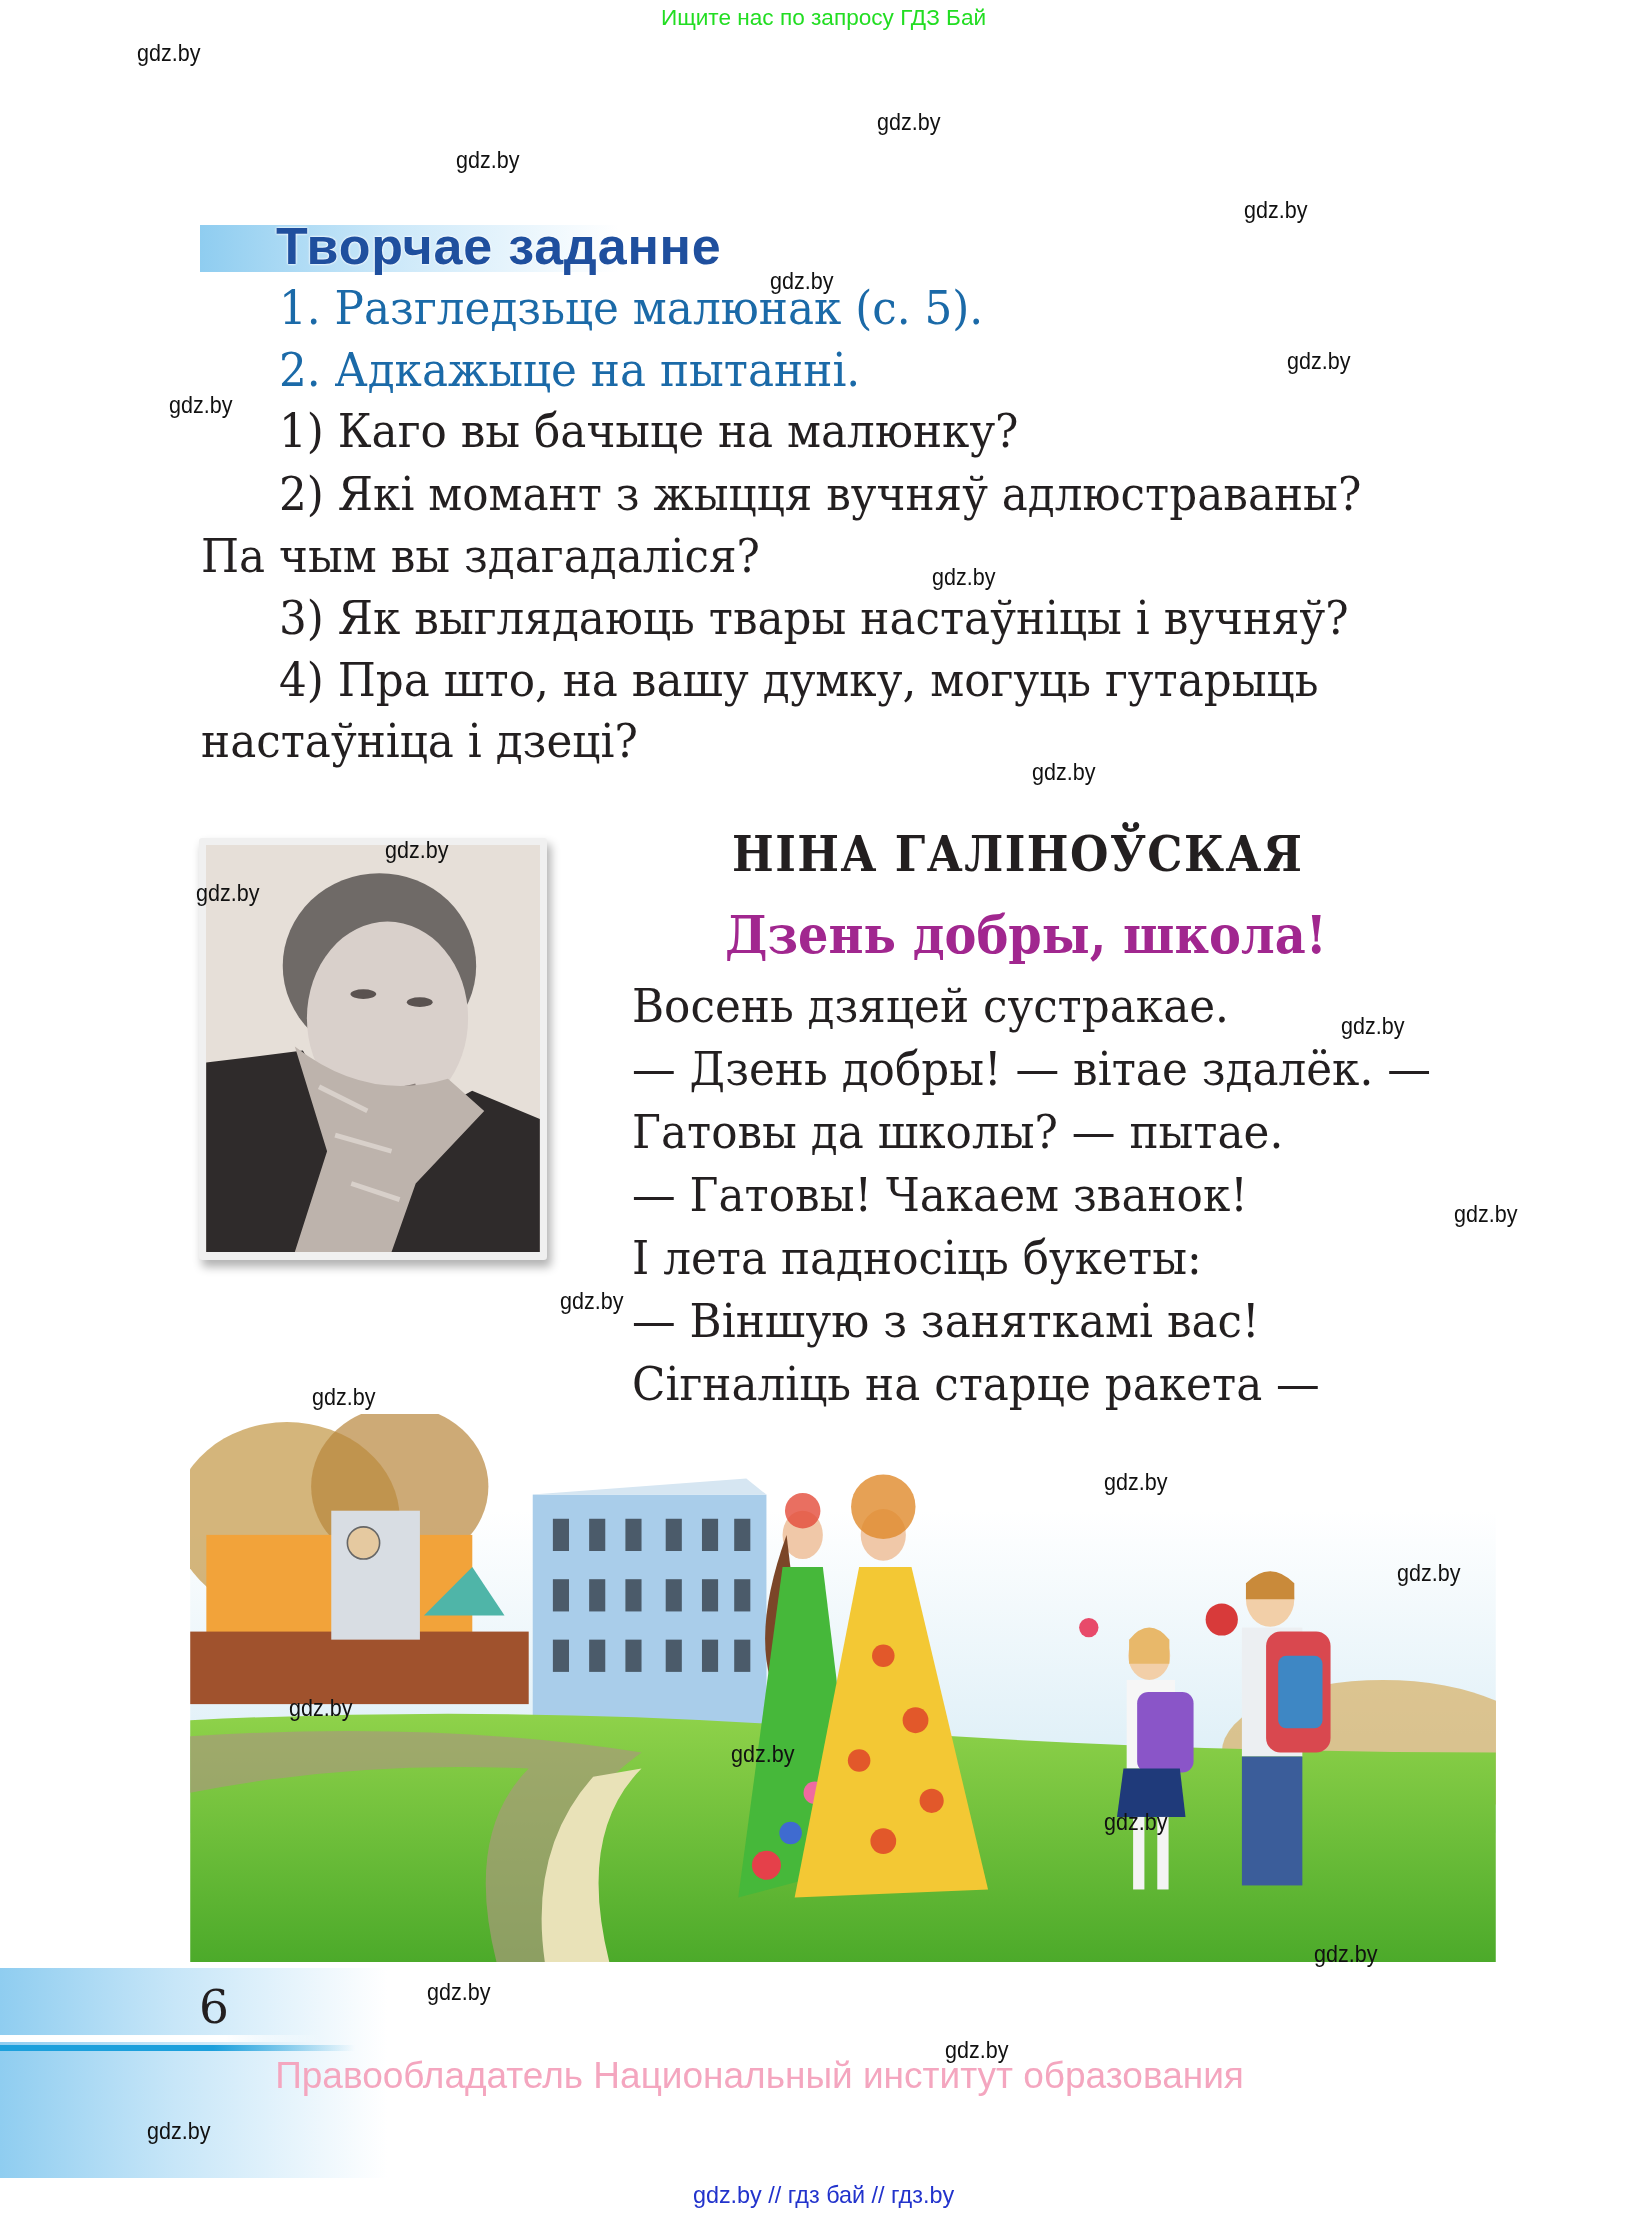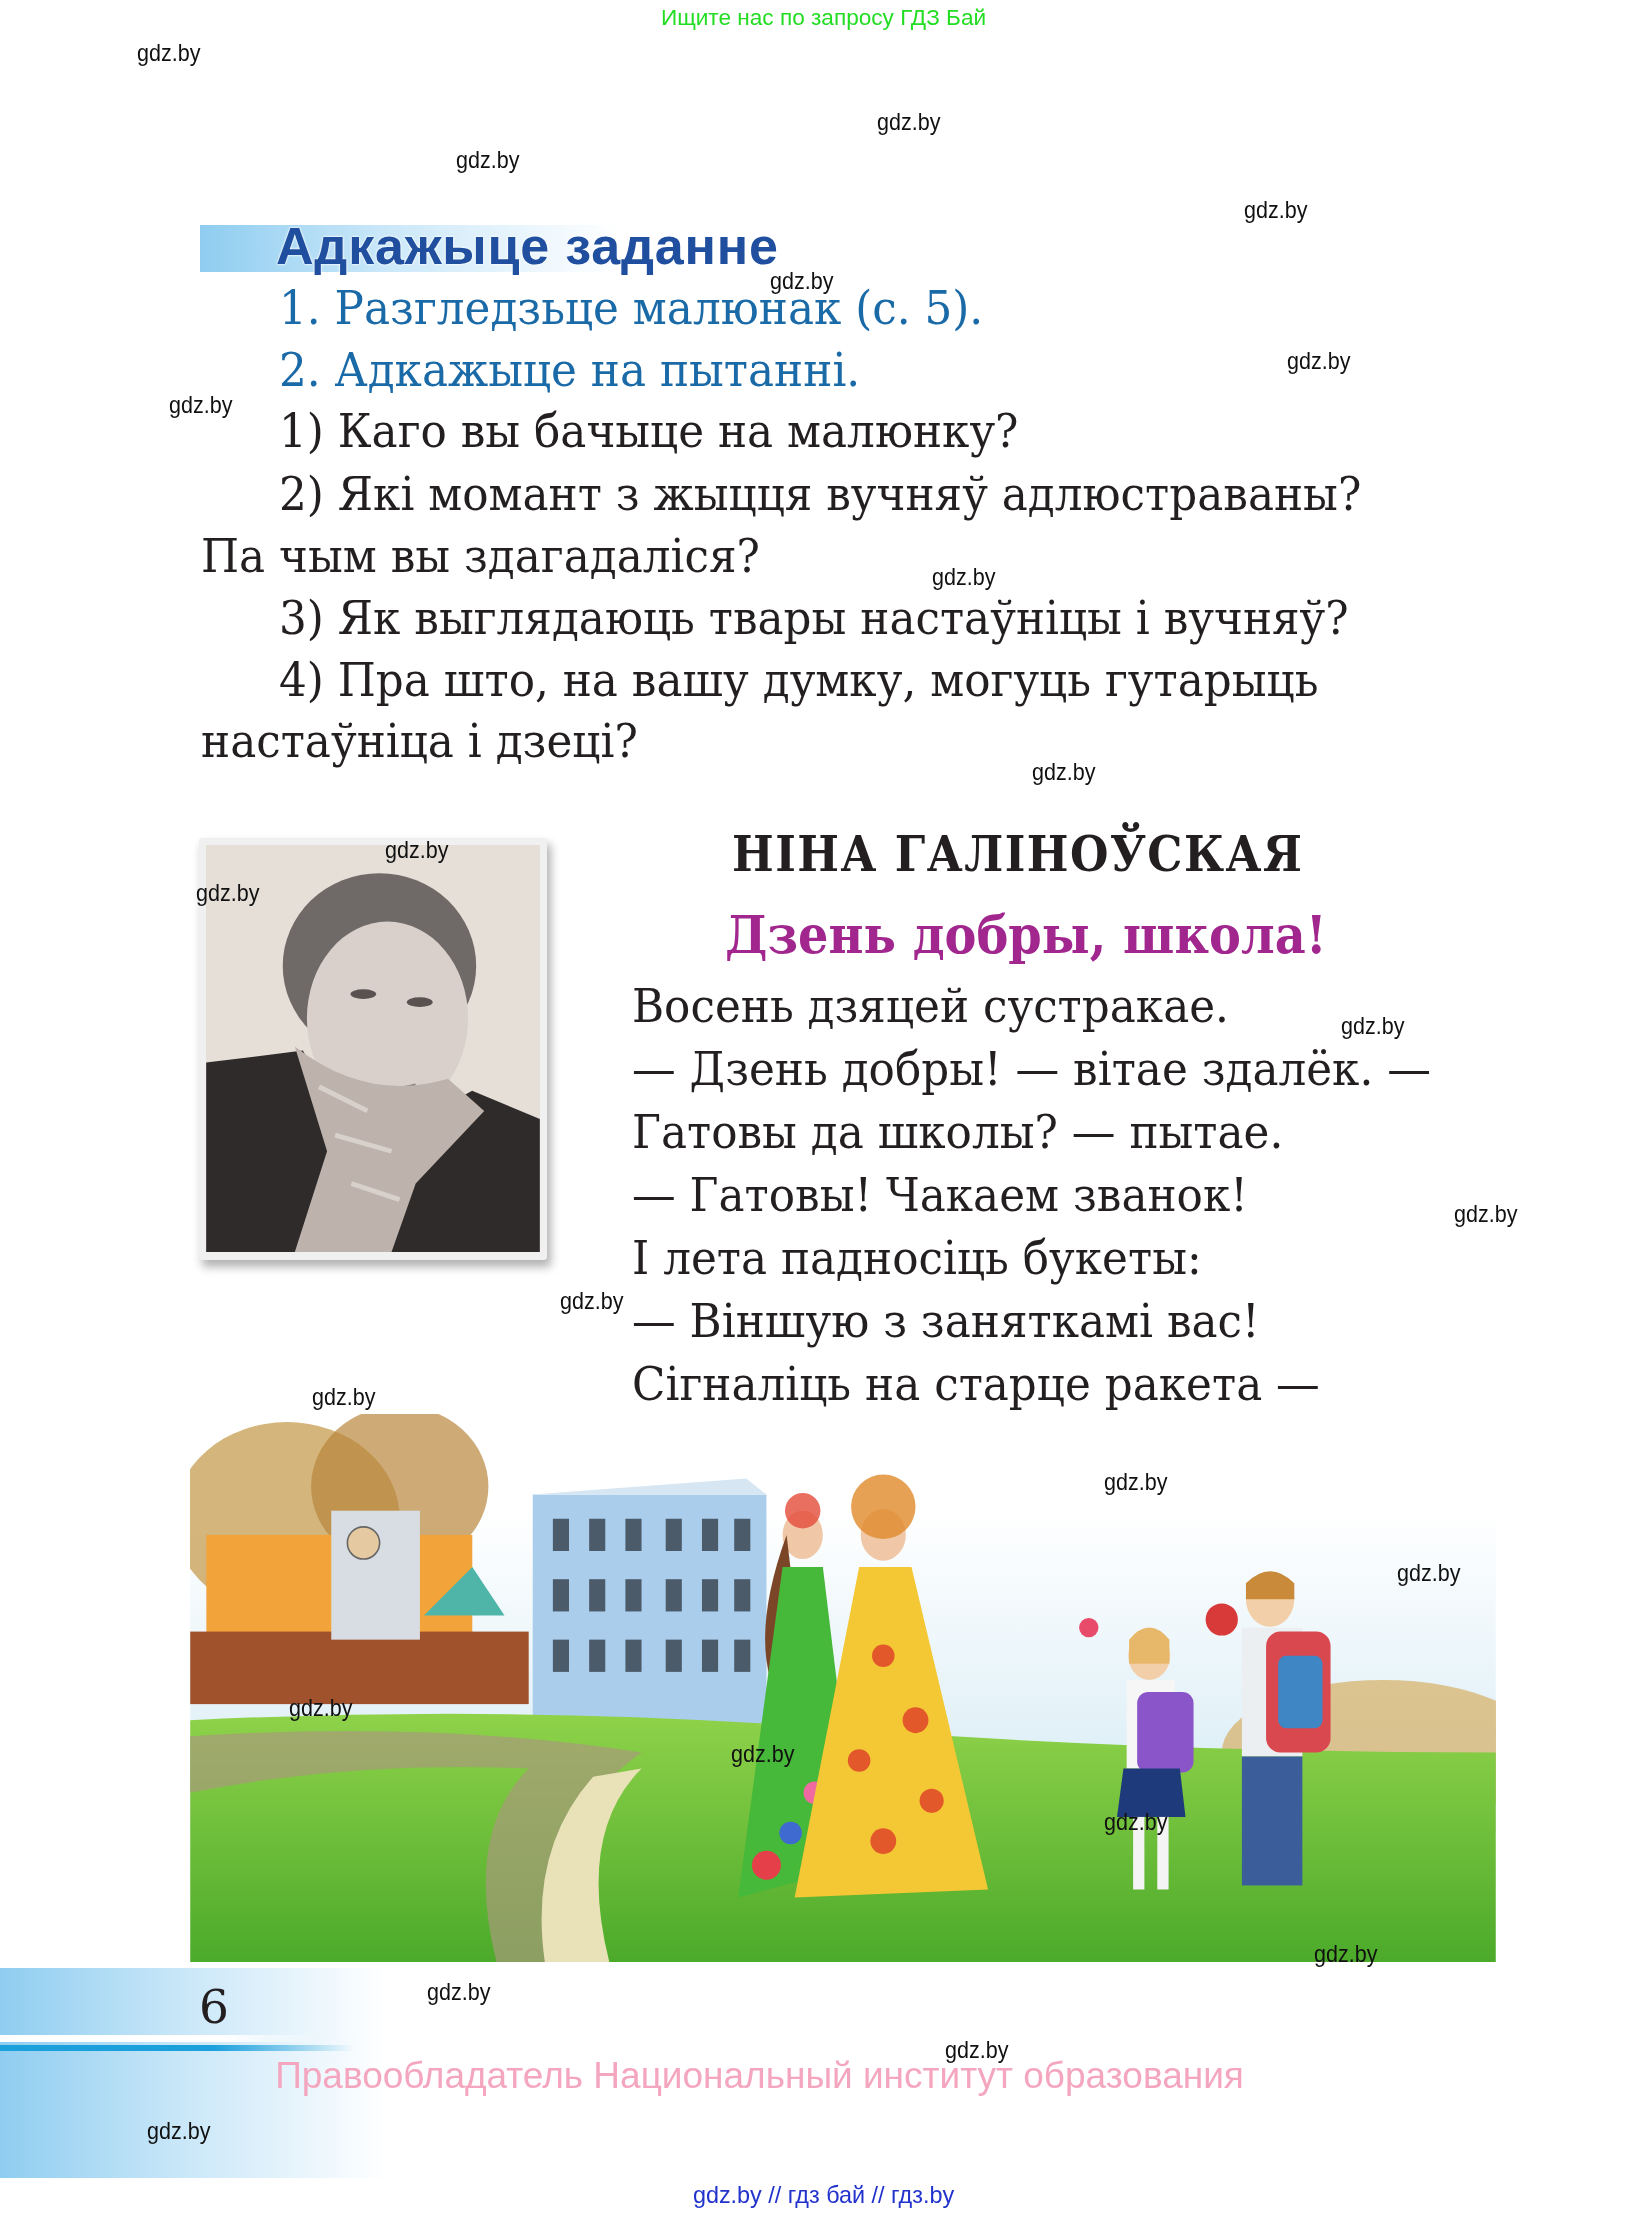--- a/index.html
+++ b/index.html
@@ -21,21 +21,21 @@
   .page-num { position: absolute; left: 199px; top: 1979px; font-size: 47px; color: #231f20; font-family: "DejaVu Serif", serif; }
   .copyright { position: absolute; left: 0; width: 1647px; top: 2055px; text-align: center; font-family: "Liberation Sans", sans-serif; font-size: 37px; color: #f4a6bf; transform: translateX(-64px); }
   .footer-links { position: absolute; left: 0; width: 1647px; top: 2182px; text-align: center; font-family: "Liberation Sans", sans-serif; font-size: 23.4px; color: #2233cc; }
 </style>
 </head>
 <body>
 
 <div class="top-banner">Ищите нас по запросу ГДЗ Бай</div>
 
 <div class="task-band"></div>
-<div class="task-title">Адкажыце заданне</div>
+<div class="task-title">Творчае заданне</div>
 
 <div class="line blue" style="left:279px; top:280px;">1. Разгледзьце малюнак (с. 5).</div>
 <div class="line blue" style="left:279px; top:342px;">2. Адкажыце на пытанні.</div>
 
 <div class="line" style="left:279px; top:403px;">1) Каго вы бачыце на малюнку?</div>
 <div class="line" style="left:279px; top:466px;">2) Які момант з жыцця вучняў адлюстраваны?</div>
 <div class="line" style="left:201px; top:528px;">Па чым вы здагадаліся?</div>
 <div class="line" style="left:279px; top:590px;">3) Як выглядаюць твары настаўніцы і вучняў?</div>
 <div class="line" style="left:279px; top:652px;">4) Пра што, на вашу думку, могуць гутарыць</div>
 <div class="line" style="left:201px; top:713px;">настаўніца і дзеці?</div>

